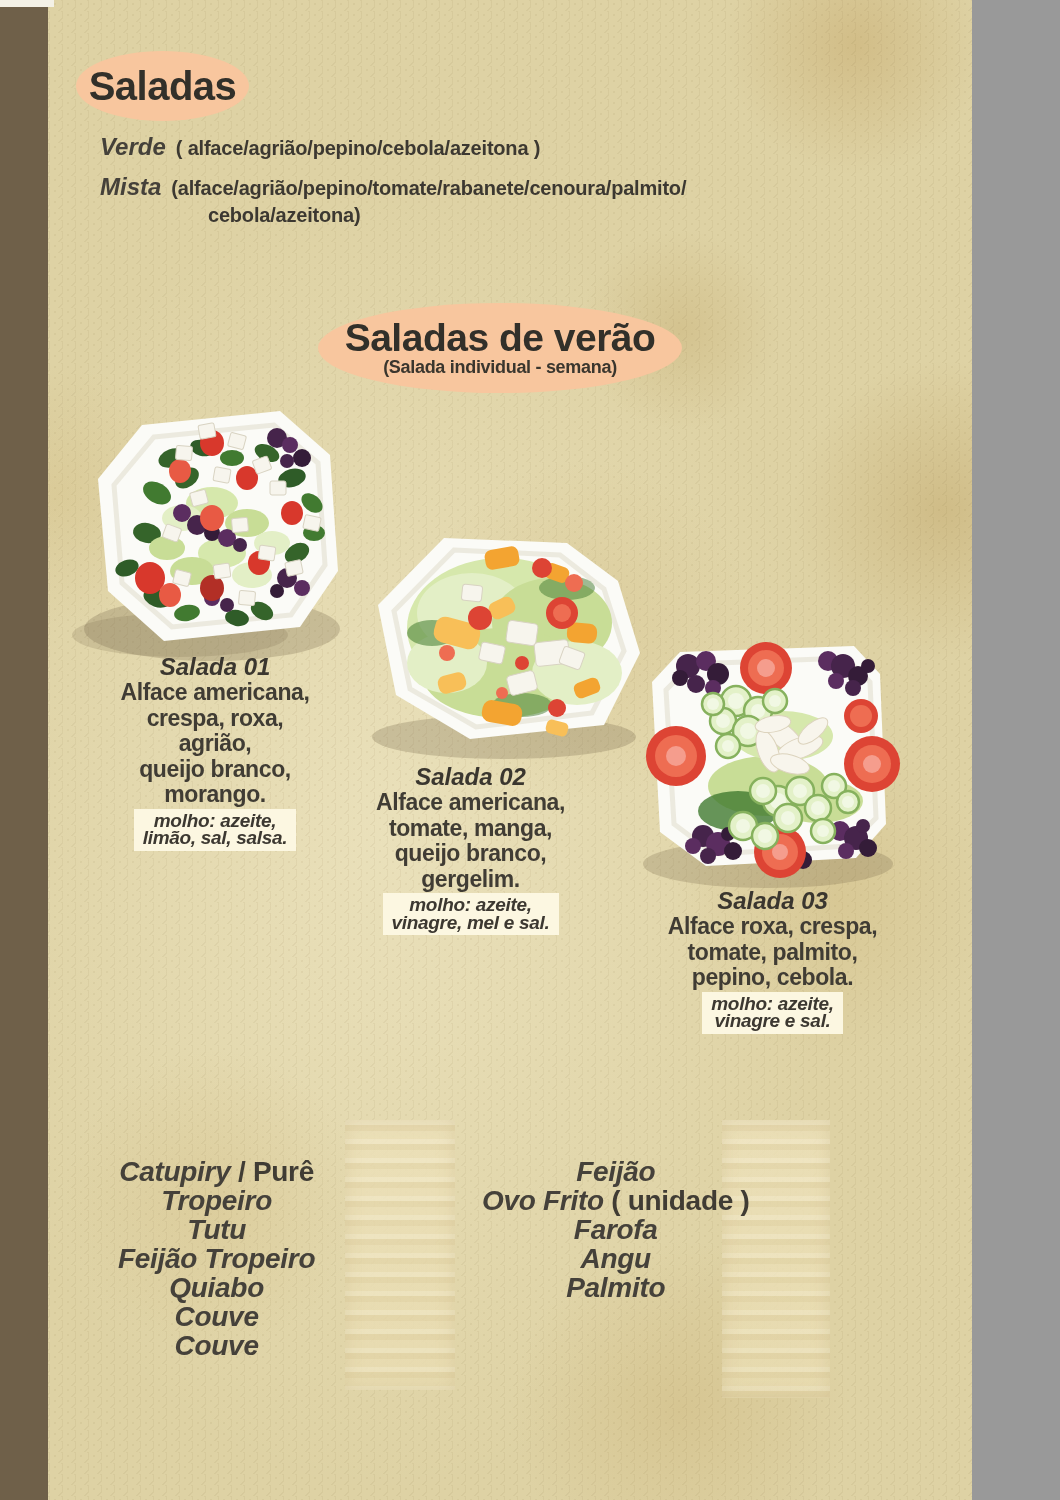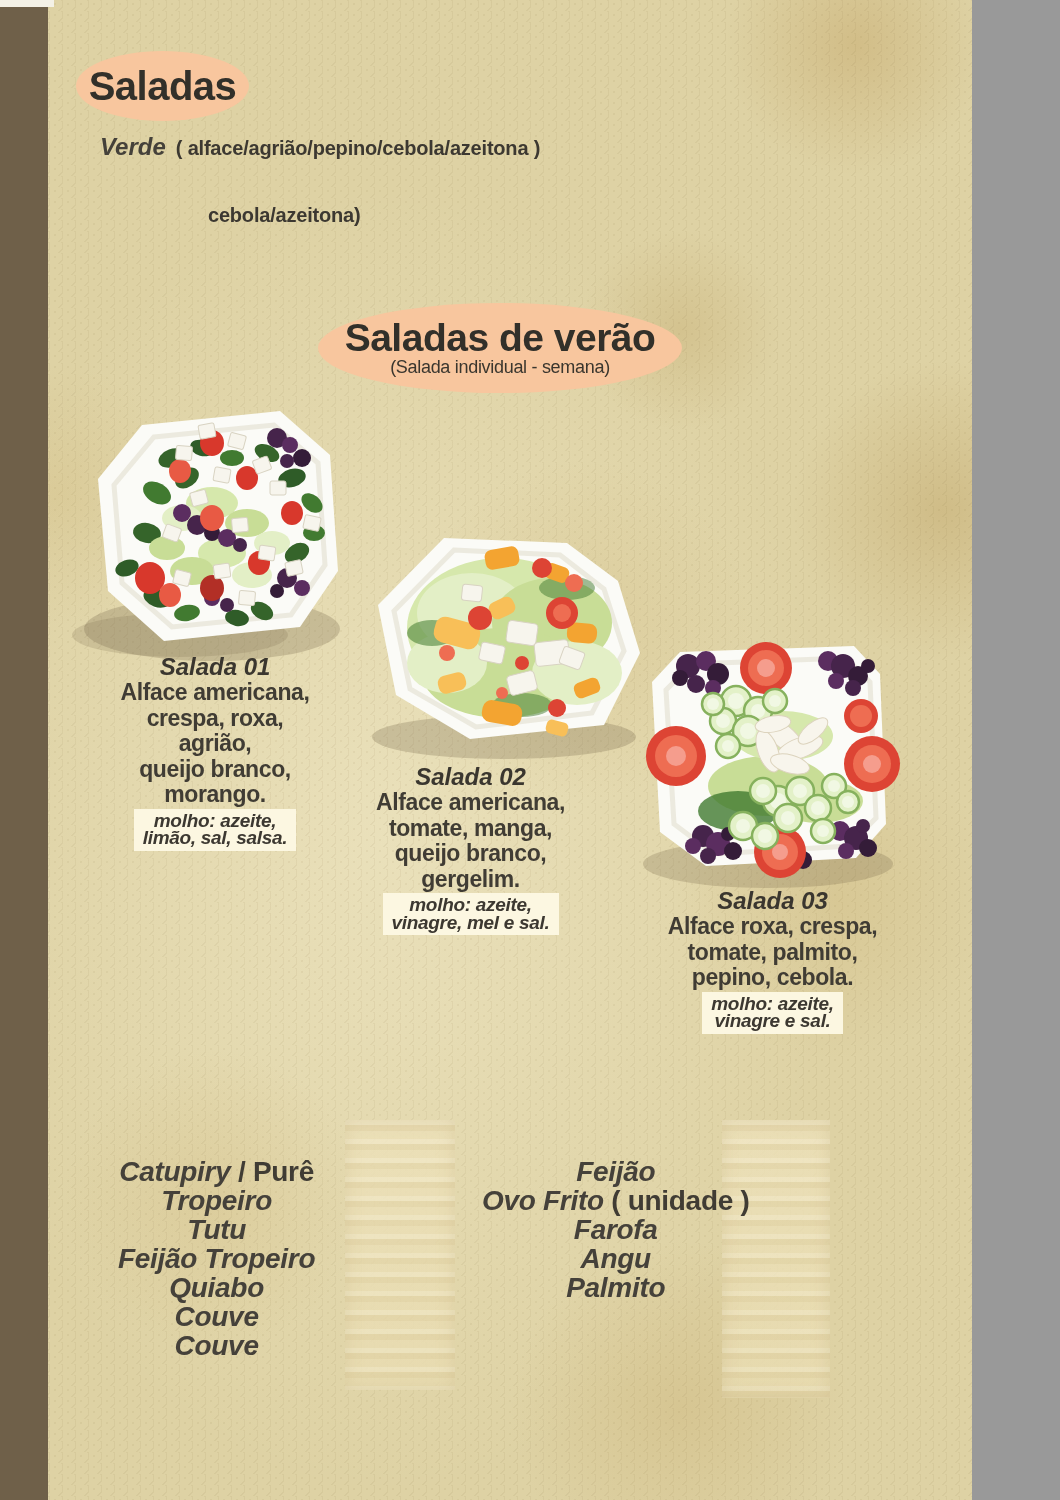--- a/index.html
+++ b/index.html
@@ -24,21 +24,21 @@
   .strip{position:absolute;left:0;top:0;width:48px;height:1500px;background:#6f6049;}
   .notch{position:absolute;left:0;top:0;width:54px;height:7px;background:#f4f1e6;}
 
   .bubble{position:absolute;background:#f8c69e;border-radius:50%;
     display:flex;flex-direction:column;align-items:center;justify-content:center;}
   .bubble-label{font-weight:bold;color:#32302a;letter-spacing:-.5px;line-height:1;}
   .b-saladas{left:76px;top:51px;width:173px;height:70px;}
   .b-saladas .bubble-label{font-size:40px;}
   .b-verao{left:318px;top:303px;width:364px;height:90px;}
   .b-verao .bubble-label{font-size:39px;}
-  .b-verao .bubble-sub{font-size:18px;font-weight:normal;color:#3a362e;margin-top:0;letter-spacing:-.3px;}
+  .b-verao .bubble-sub{font-size:18px;font-weight:bold;color:#3a362e;margin-top:0;letter-spacing:-.3px;}
   .b-guar{left:103px;top:1082px;width:253px;height:65px;}
   .b-guar .bubble-label{font-size:41px;}
 
   .ing-row{position:absolute;white-space:nowrap;}
   .ing-name{font-style:italic;font-weight:bold;font-size:24px;color:#45413a;margin-right:10px;}
   .ing-desc{font-weight:bold;font-size:20px;color:#3c3831;letter-spacing:-.2px;}
   .r-verde{left:100px;top:133px;}
   .r-mista{left:100px;top:173px;}
   .r-mista-cont{left:208px;top:204px;}
 
@@ -90,20 +90,23 @@
 <div class="page">
   <div class="grain"></div>
   <div class="strip"></div>
   <div class="notch"></div>
 
   <div class="bubble b-saladas">
     <span class="bubble-label">Saladas</span>
   </div>
   <div class="ing-row r-verde">
     <span class="ing-name">Verde</span><span class="ing-desc">( alface/agrião/pepino/cebola/azeitona )</span>
+  </div>
+  <div class="ing-row r-mista">
+    <span class="ing-name">Mista</span><span class="ing-desc">(alface/agrião/pepino/tomate/rabanete/cenoura/palmito/</span>
   </div>
   <div class="ing-row r-mista-cont">
     <span class="ing-desc">cebola/azeitona)</span>
   </div>
 
   <div class="bubble b-verao">
     <span class="bubble-label">Saladas de verão</span>
     <span class="bubble-sub">(Salada individual - semana)</span>
   </div>
 

